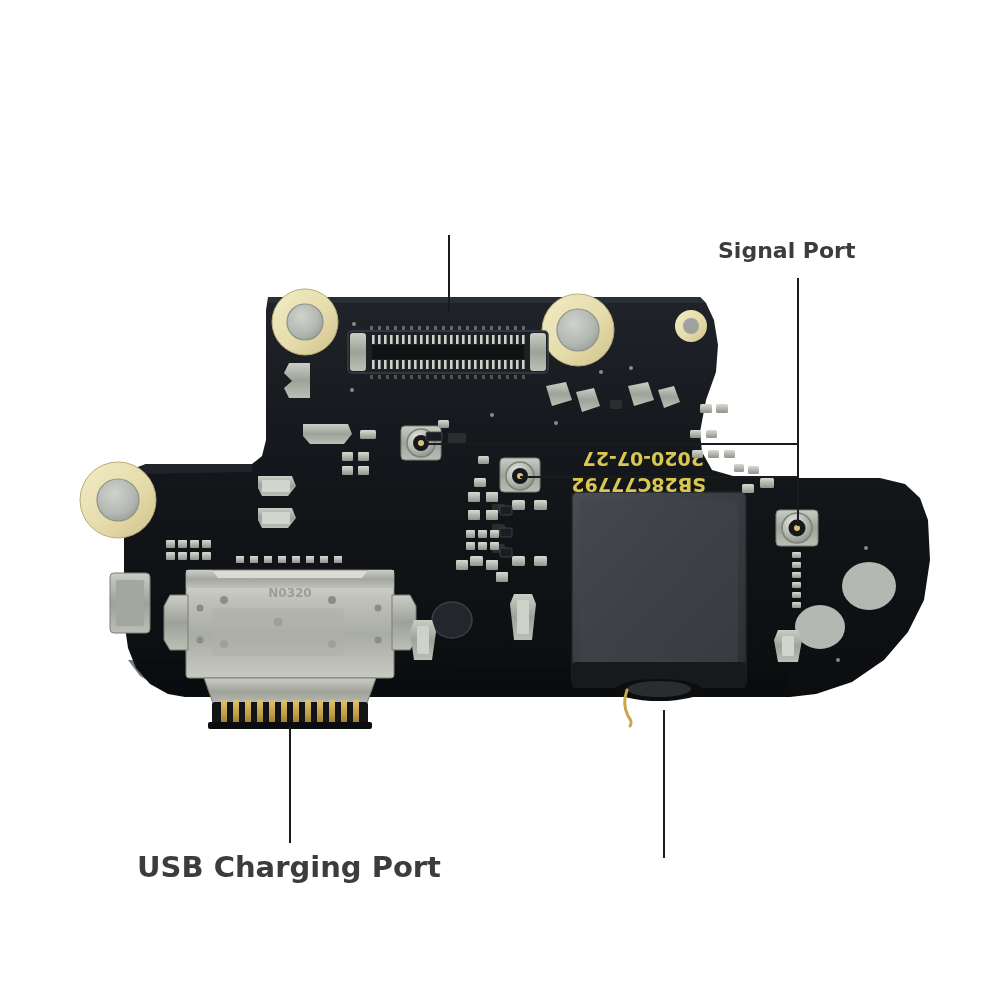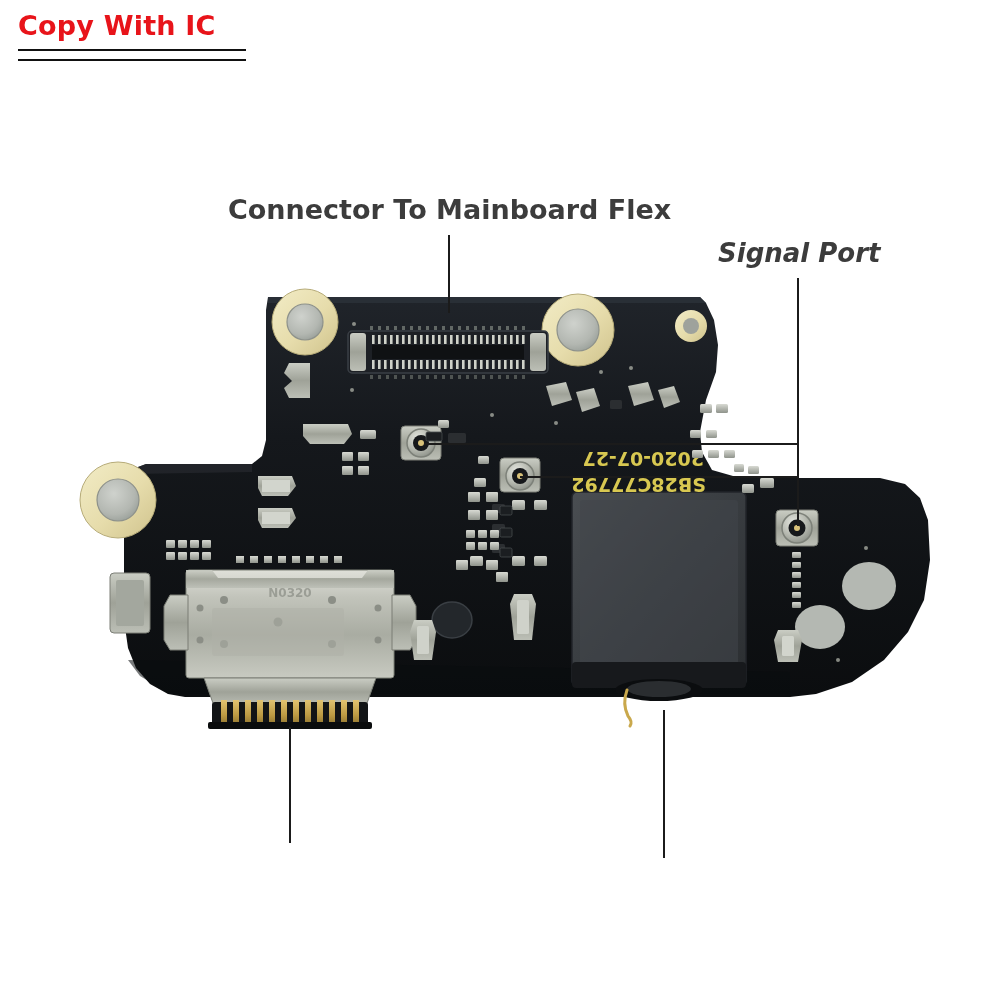--- a/index.html
+++ b/index.html
@@ -42,21 +42,21 @@
 
   
   .callout {
     position: absolute;
     font-family: "DejaVu Sans", sans-serif;
     font-weight: bold;
     color: #3c3c3c;
     white-space: nowrap;
   }
   #label-connector { left: 228px; top: 194px; font-size: 27px; }
-  #label-signal    { left: 718px; top: 238px; font-size: 26px; font-style: italic; }
+  #label-signal    { left: 718px; top: 238px; font-size: 22px; }
   #label-usb       { left: 137px; top: 850px; font-size: 29px; }
   #label-headphone { left: 527px; top: 862px; font-size: 29px; }
 
   
   .leader {
     position: absolute;
     background: #1b1b1b;
   }
   .leader-v { width: 2px; }
   .leader-h { height: 2px; }
@@ -538,25 +538,20 @@
     </svg>
   </div>
 
   <div class="leader leader-v" id="leader-connector"></div>
   <div class="leader leader-v" id="leader-signal-v"></div>
   <div class="leader leader-h" id="leader-signal-h1"></div>
   <div class="leader leader-h" id="leader-signal-h2"></div>
   <div class="leader leader-v" id="leader-usb"></div>
   <div class="leader leader-v" id="leader-headphone"></div>
 
-  <div class="callout" id="label-connector">Connector To Mainboard Flex</div>
 
   <div class="callout" id="label-signal">Signal Port</div>
 
-
-
-  <div id="watermark">
-    <div id="watermark-text">Copy With IC</div>
-    <div class="wm-rule" id="wm-rule-1"></div>
-    <div class="wm-rule" id="wm-rule-2"></div>
-  </div>
+  <div class="callout" id="label-usb">USB Charging Port</div>
+
+
 
 </div>
 
 </body></html>

